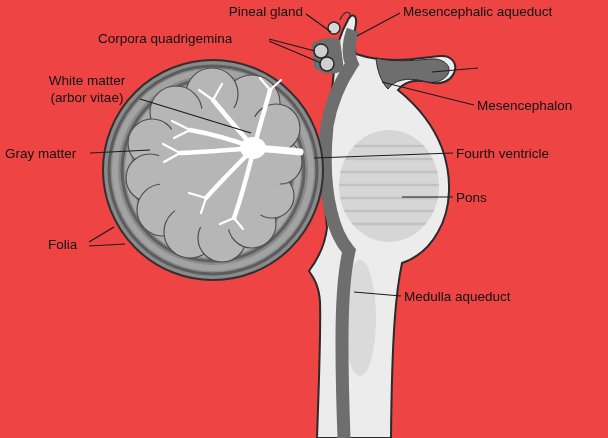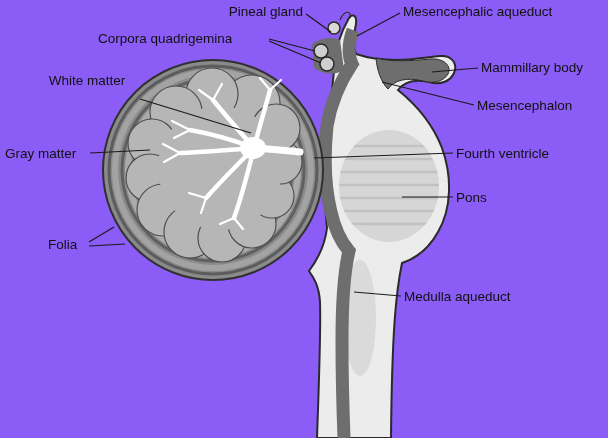--- a/index.html
+++ b/index.html
@@ -1,17 +1,17 @@
 <!DOCTYPE html>
 <html><head>
 <meta charset="utf-8">
 <style>
   html,body{margin:0;padding:0;background:#fff;}
   .figure{
-    position:relative;width:608px;height:438px;background:#8b5cf6;
+    position:relative;width:608px;height:438px;background:#ef4444;
     font-family:"Liberation Sans",sans-serif;overflow:hidden;
   }
   .anatomy-svg{position:absolute;left:0;top:0;}
   .label{
     position:absolute;font-size:13.5px;color:#111;line-height:1.25;
     white-space:nowrap;
   }
   .label .ln{display:block;text-align:center;}
   .ra{text-align:right;}
 </style>
@@ -133,23 +133,23 @@
   </svg>
 
   <div class="label ra" style="left:203px;top:4px;width:100px;">Pineal gland</div>
 
   <div class="label" style="left:403px;top:4px;">Mesencephalic aqueduct</div>
 
   <div class="label" style="left:98px;top:31px;">Corpora quadrigemina</div>
 
   <div class="label" style="left:28px;top:65px;width:118px;margin-top:8px;">
     <span class="ln">White matter</span>
+    <span class="ln">(arbor vitae)</span>
   </div>
 
-  <div class="label" style="left:481px;top:60px;">Mammillary body</div>
 
   <div class="label" style="left:477px;top:98px;">Mesencephalon</div>
 
   <div class="label" style="left:456px;top:146px;">Fourth ventricle</div>
 
   <div class="label" style="left:5px;top:146px;">Gray matter</div>
 
   <div class="label" style="left:456px;top:190px;">Pons</div>
 
   <div class="label" style="left:48px;top:237px;text-align:right;">Folia</div>

